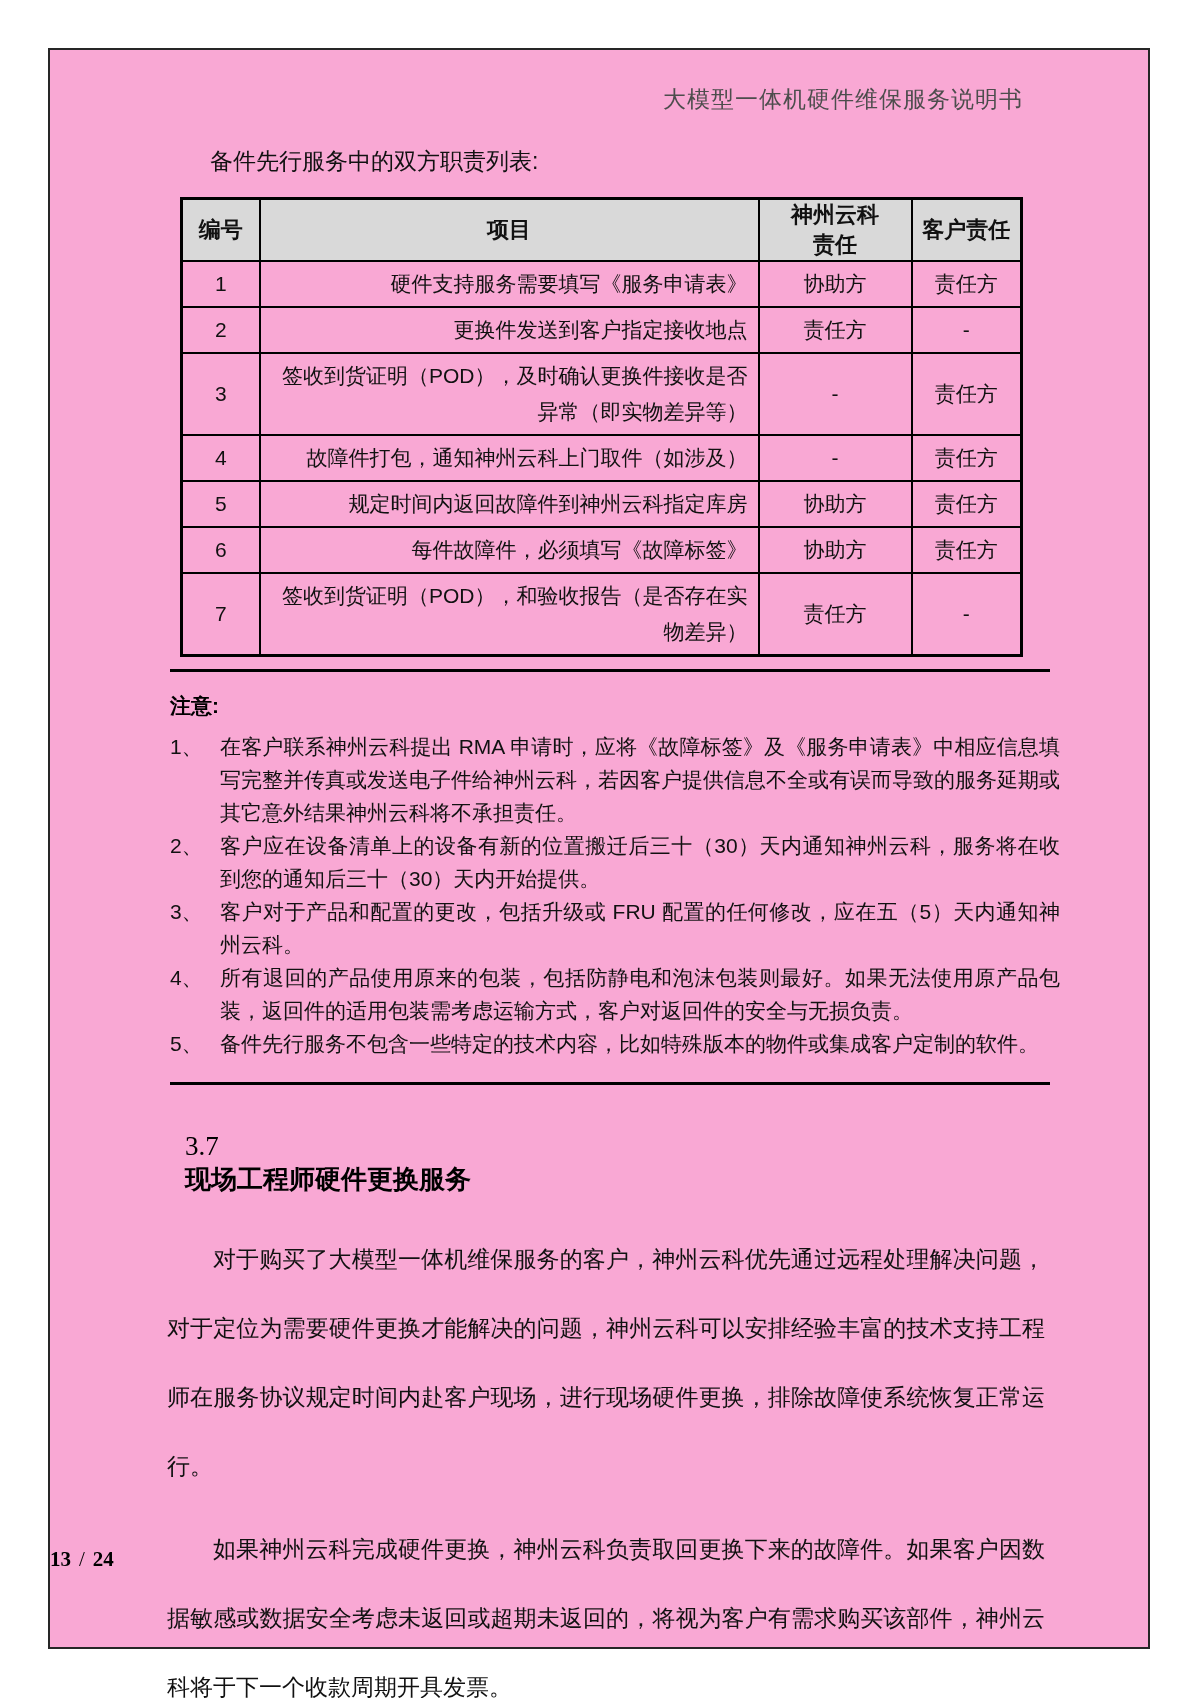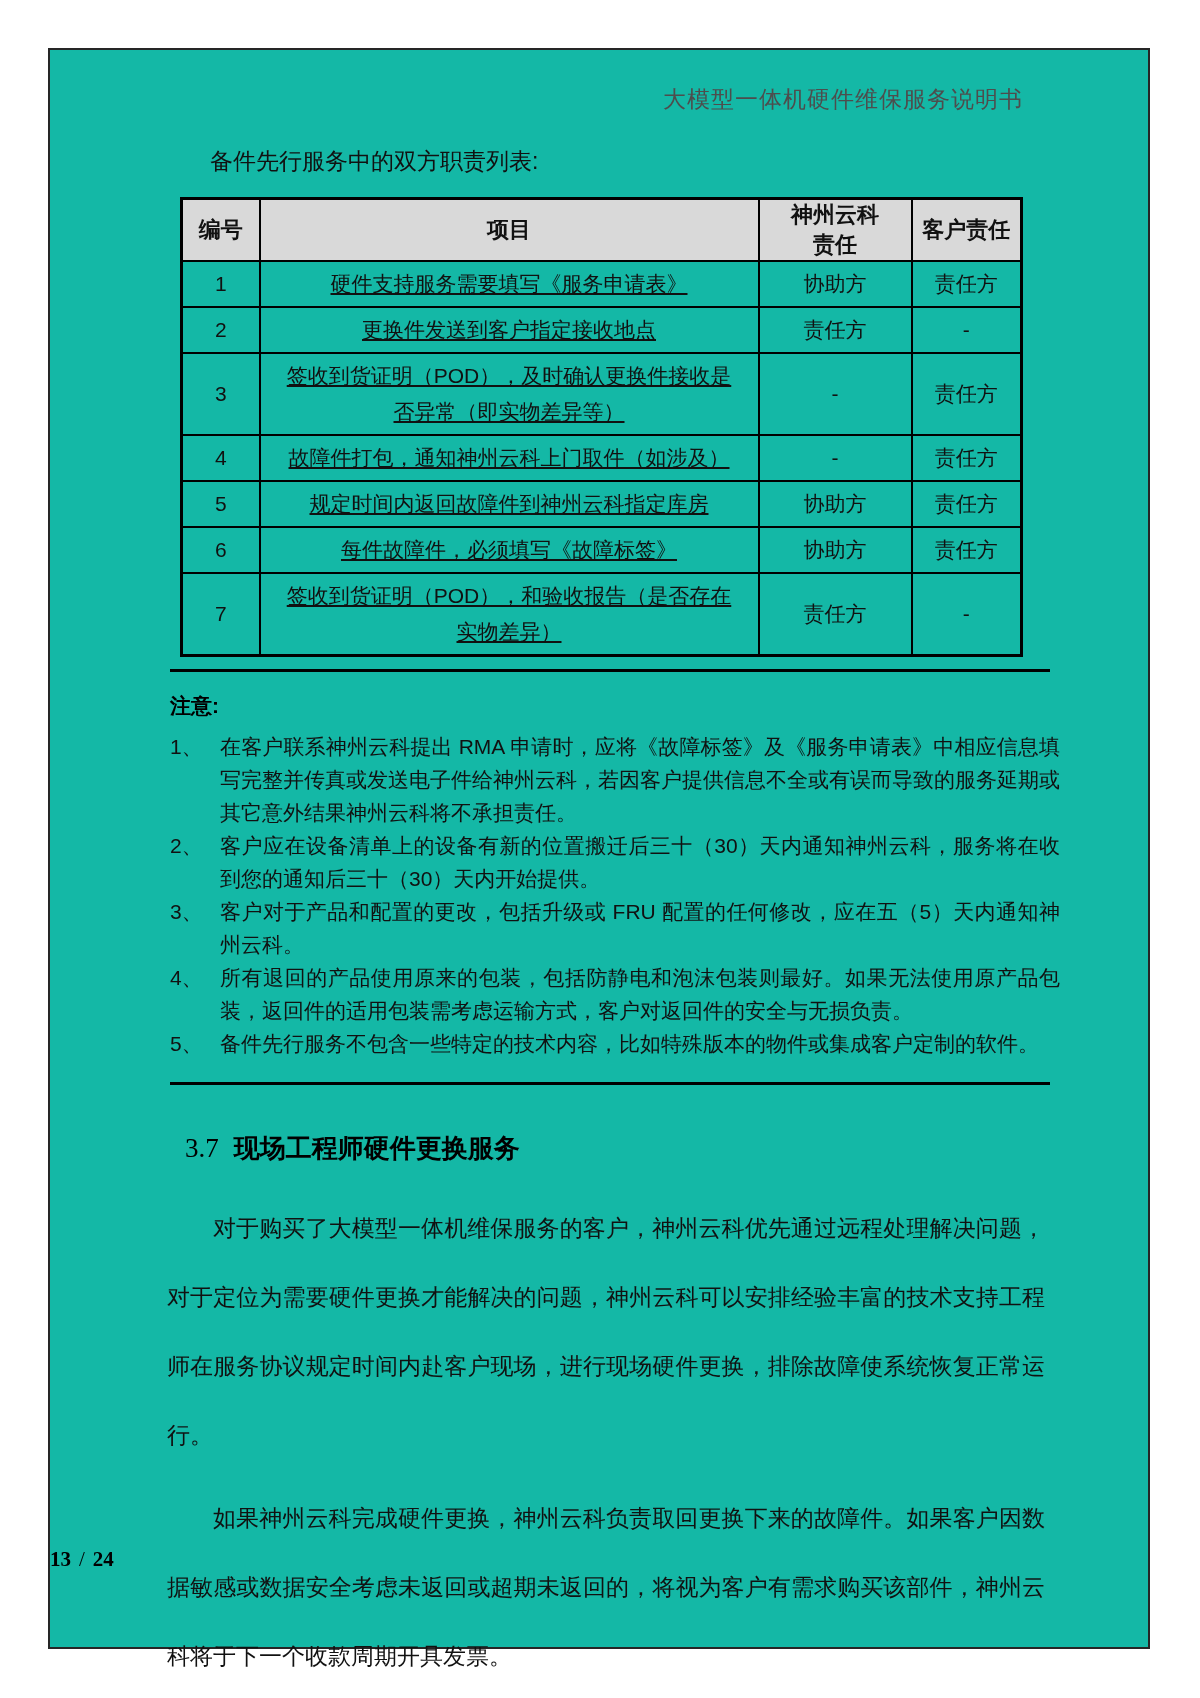--- a/index.html
+++ b/index.html
@@ -6,21 +6,21 @@
   html,body { background:#ffffff; }
   body {
     width:1200px; height:1698px; position:relative;
     font-family:"Liberation Sans","DejaVu Sans",sans-serif;
     color:#1a1a1a;
   }
   .page-border {
     position:absolute; left:48px; top:48px;
     width:1102px; height:1601px;
     border:2px solid #262626;
-    background:#14b8a6;
+    background:#f9a8d4;
   }
   
   .doc-header {
     position:absolute; top:34px; right:125px;
     font-family:"Liberation Serif","DejaVu Serif",serif;
     font-size:23px; color:#4d4d4d; letter-spacing:1px;
   }
   
   .intro {
     margin:96px 0 0 160px;
@@ -42,21 +42,21 @@
     color:#111;
   }
   .resp-table th {
     background:#d9d9d9;
     font-weight:bold;
     font-size:22px;
     height:62px;
     line-height:30px;
   }
   .resp-table td { height:44px; line-height:36px; padding:4px 4px; }
-  .resp-table td.item-cell { text-align:center; padding:4px 20px;text-decoration:underline; }
+  .resp-table td.item-cell { text-align:right; padding:4px 10px; }
   .col-id { width:78px; }
   .col-item { width:499px; }
   .col-vendor { width:153px; }
   .col-customer { width:110px; }
   .prewrap { white-space:pre-line; }
   
   .rule {
     margin-left:120px; width:880px;
     border:none; border-top:3px solid #000; height:0;
   }
@@ -67,21 +67,21 @@
     margin:20px 0 0 120px;
     font-size:21px; font-weight:bold; color:#000;
   }
   .notes-list { margin:10px 0 0 120px; width:890px; list-style:none; }
   .note-item { display:flex; font-size:21px; line-height:33px; color:#111; }
   .note-num { width:50px; flex:0 0 50px; }
   .note-text { flex:1; text-align:justify; }
   
   .section-heading {
     margin:46px 0 0 135px;
-    display:flex; align-items:baseline;
+    display:flex; align-items:baseline;flex-direction:column;
   }
   .section-number {
     font-family:"Liberation Serif","DejaVu Serif",serif;
     font-size:27px; color:#000; margin-right:15px;
   }
   .section-title { font-size:26px; font-weight:bold; color:#000; }
   
   .body-paragraphs { margin:28px 0 0 117px; width:878px; }
   .body-paragraphs p {
     font-size:23px; color:#111;

